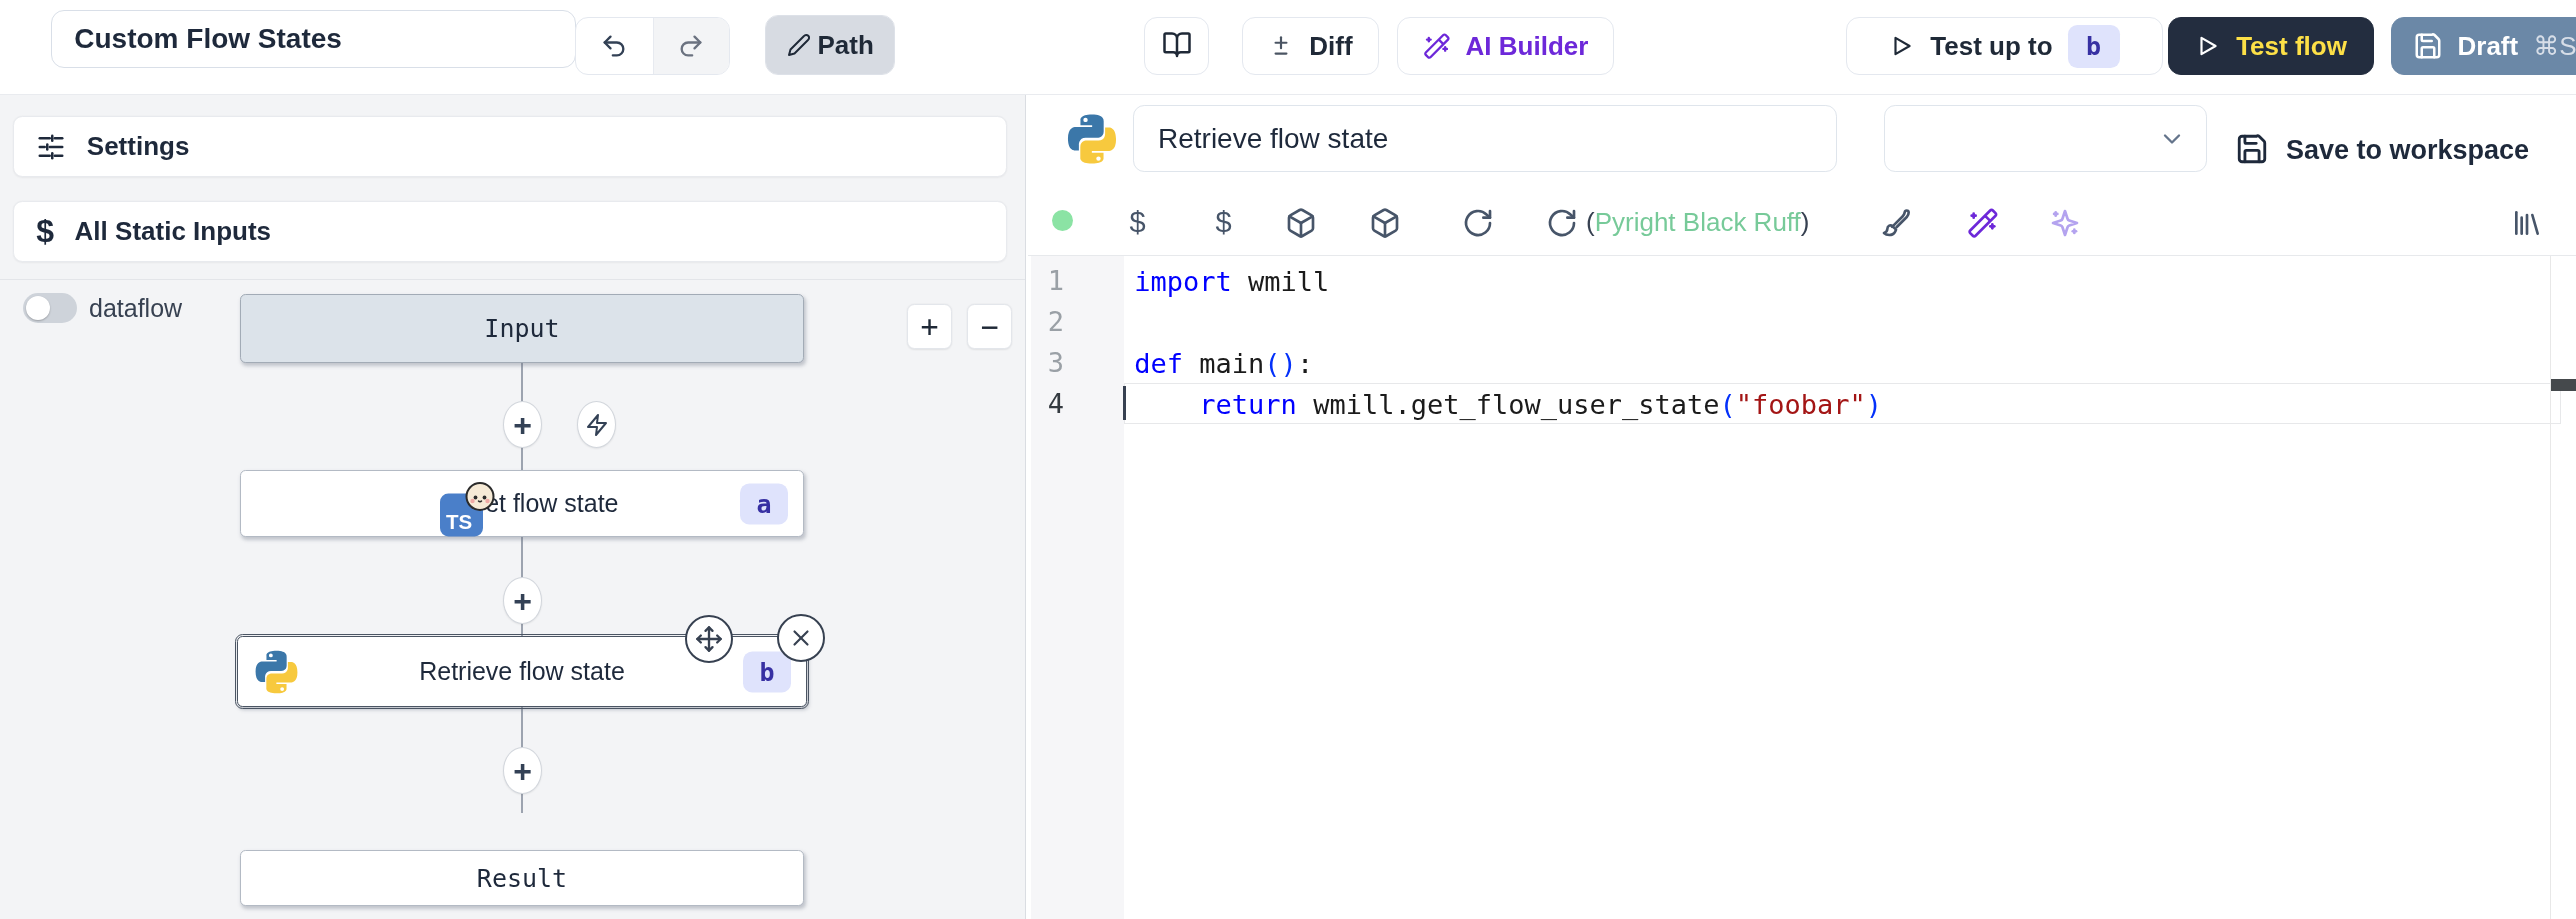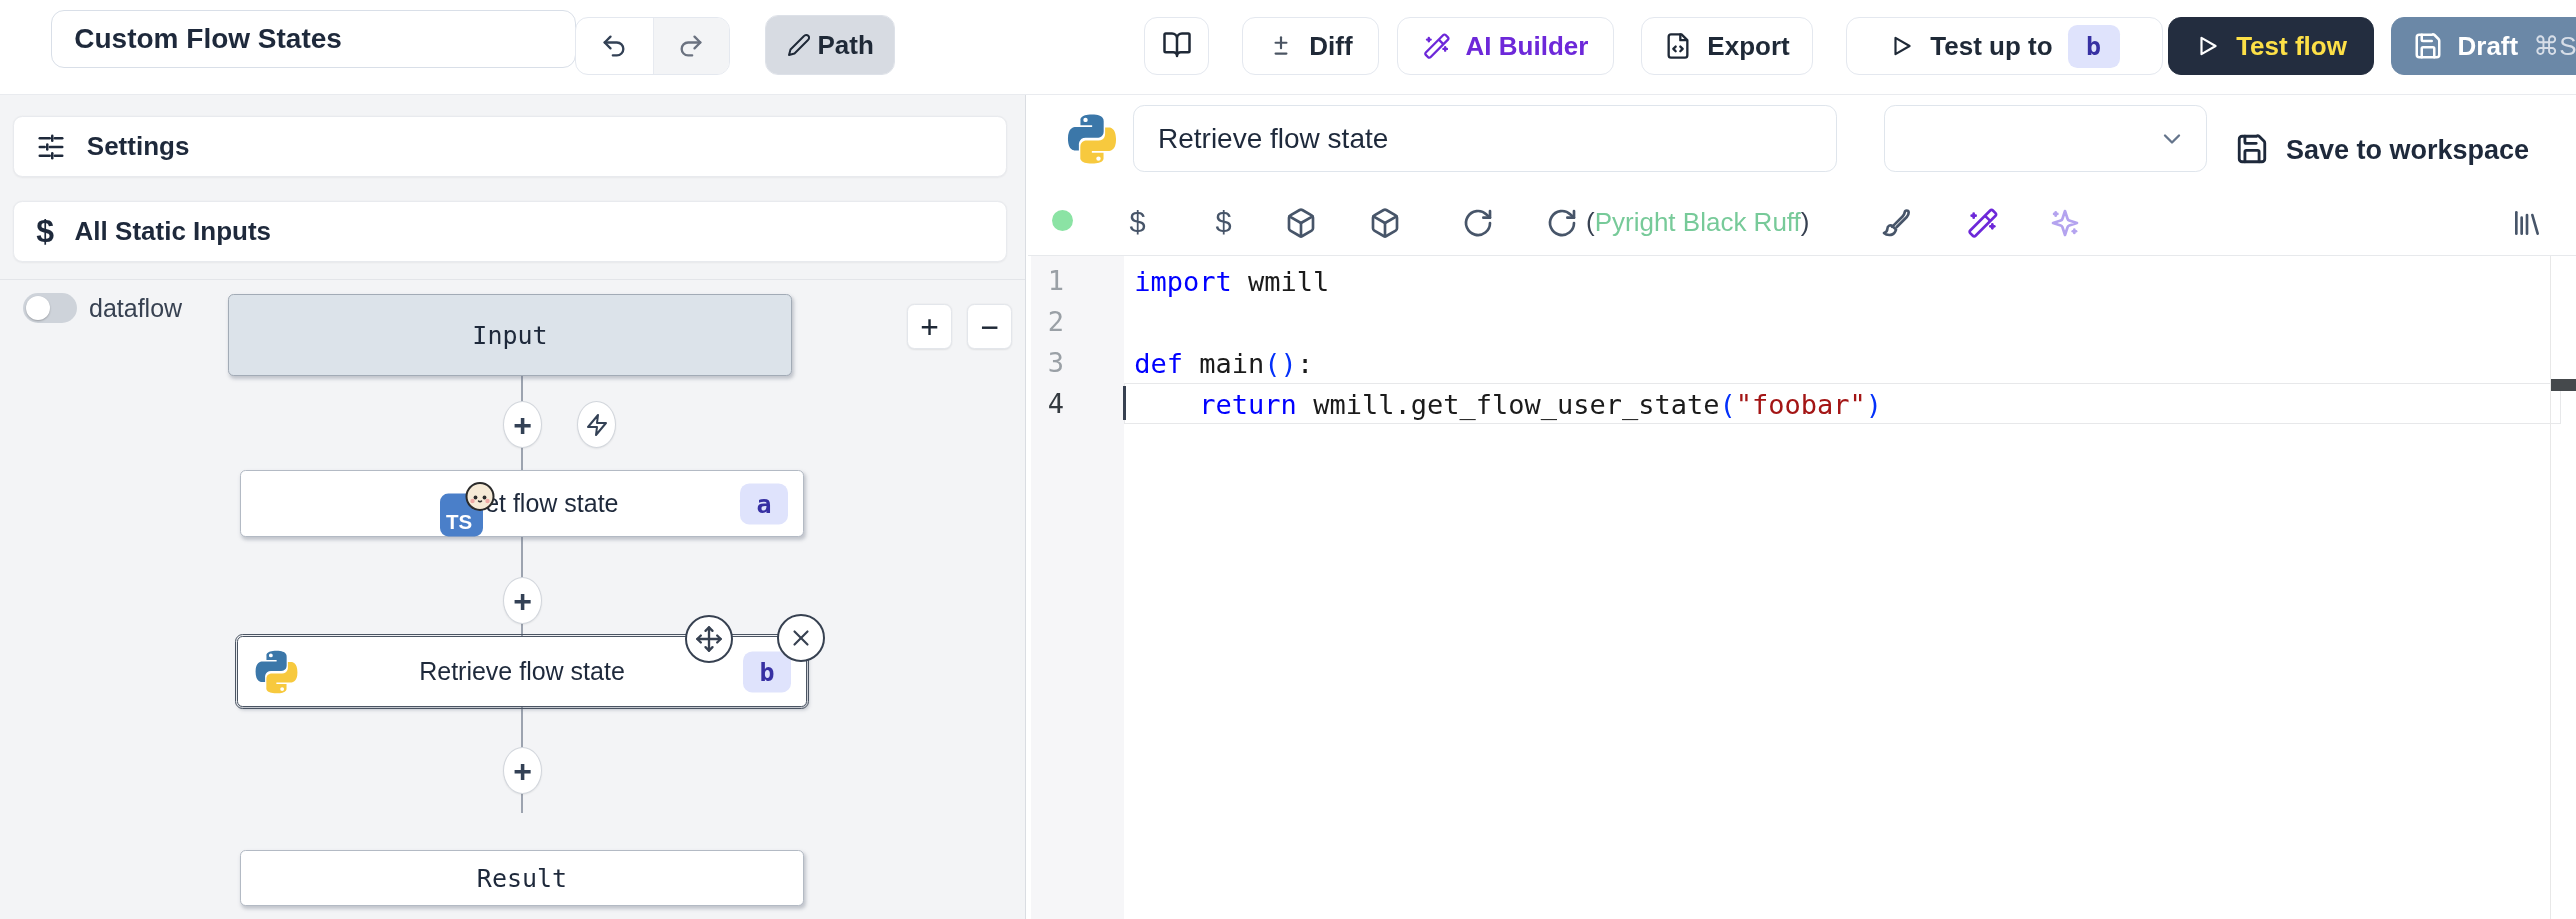--- a/index.html
+++ b/index.html
@@ -169,29 +169,20 @@
         <path d="m19.4 2.6 2 2a1.4 1.4 0 0 1 0 2L6.4 21.6a1.4 1.4 0 0 1-2 0l-2-2a1.4 1.4 0 0 1 0-2L17.4 2.6a1.4 1.4 0 0 1 2 0Z"></path>
         <path d="m14 7 3 3"></path>
         <path d="M5 5v3"></path>
         <path d="M3.5 6.5h3"></path>
         <path d="M19 13v3"></path>
         <path d="M17.5 14.5h3"></path>
       </svg>
     <span>AI Builder</span>
   </button>
 
-  <button class="abs btn" style="left:1641px;top:17px;width:172px">
-    <svg width="28" height="28" viewBox="0 0 24 24" fill="none" stroke="#1f2937" stroke-width="2" stroke-linecap="round" stroke-linejoin="round">
-        <path d="M15 2H6a2 2 0 0 0-2 2v16a2 2 0 0 0 2 2h12a2 2 0 0 0 2-2V7Z"></path>
-        <path d="M14 2v5h5"></path>
-        <path d="m10 12.5-2 2 2 2"></path>
-        <path d="m14 12.5 2 2-2 2"></path>
-      </svg>
-    <span>Export</span>
-  </button>
 
   <button class="abs btn" style="left:1846px;top:17px;width:317px">
     <svg width="26" height="26" viewBox="0 0 24 24" fill="none" stroke="#1f2937" stroke-width="2" stroke-linejoin="round">
         <path d="M6 4.5v15l13-7.5Z"></path>
       </svg>
     <span>Test up to</span>
     <span class="badge mono" style="width:52px;height:43px">b</span>
   </button>
 
   <button class="abs btn btn-dark" style="left:2168px;top:17px;width:206px">
@@ -239,21 +230,21 @@
   <div class="toggle" style="left:23px;top:198px">
     <div class="knob"></div>
   </div>
   <span class="abs" style="left:89px;top:199px;font-size:25px;color:#374151">dataflow</span>
 
   <div class="zoom-btn" style="left:907px;top:209px">+</div>
   <div class="zoom-btn" style="left:967px;top:209px">−</div>
 
   <div class="connector" style="left:521px;top:268px;height:450px"></div>
 
-  <div class="node node-input mono" style="left:228px;top:199px;width:564px;height:82px">
+  <div class="node node-input mono" style="left:240px;top:199px;width:564px;height:69px">
     <span class="title mono">Input</span>
   </div>
 
   <div class="gcircle plus" style="left:503px;top:306px">+</div>
   <div class="gcircle" style="left:577px;top:306px">
     <svg width="24" height="24" viewBox="0 0 24 24" fill="none" stroke="#334155" stroke-width="2" stroke-linejoin="round">
         <path d="M13 2 3 14h9l-1 8 10-12h-9l1-8Z"></path>
       </svg>
   </div>
 

